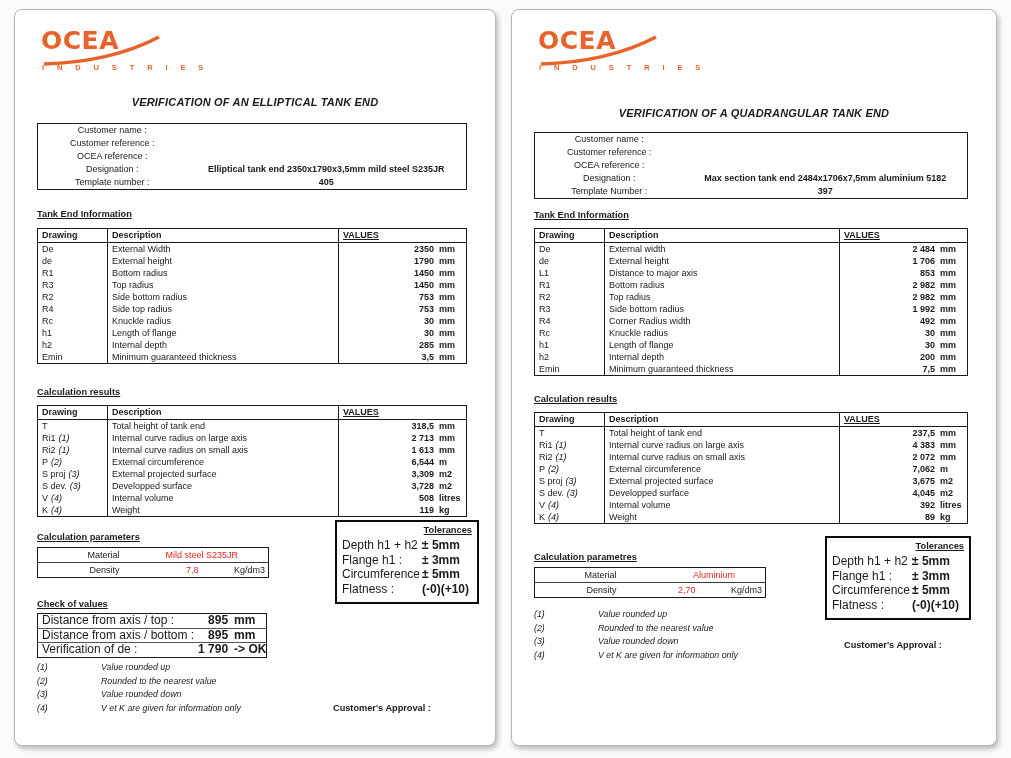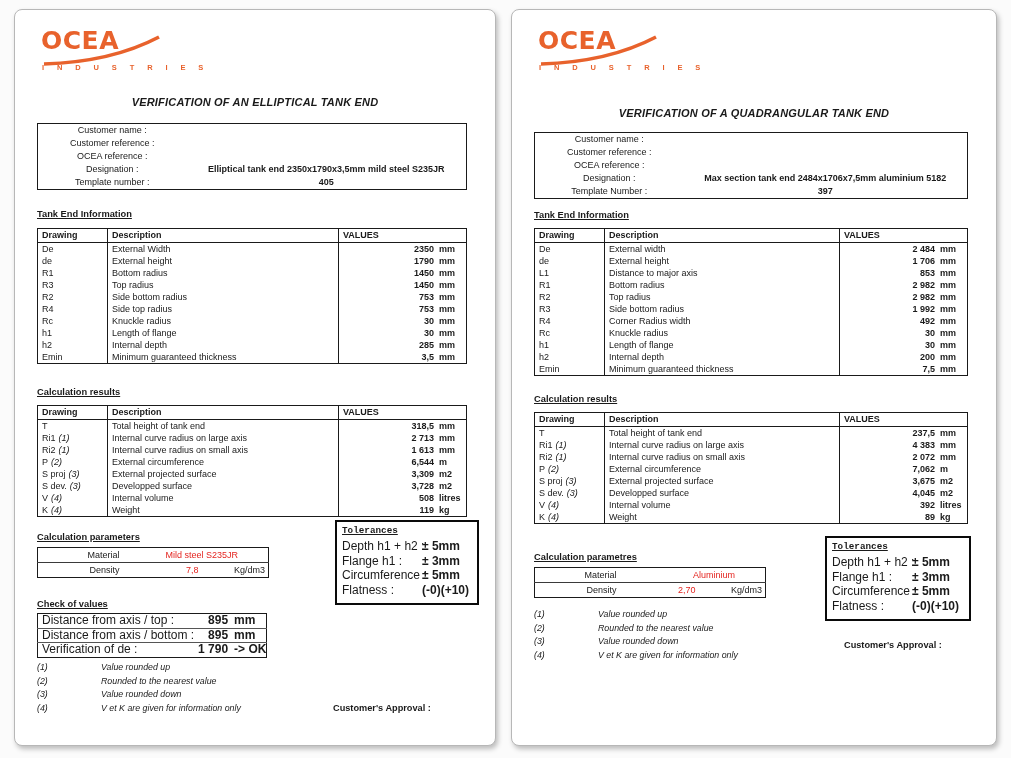--- a/index.html
+++ b/index.html
@@ -29,21 +29,21 @@
   .ib-v{font-weight:bold;}
 
   .sec-heading{position:absolute;font-size:9.3px;font-weight:bold;text-decoration:underline;white-space:nowrap;}
 
   
   .main-table{border-collapse:collapse;border:1.6px solid #1a1a1a;table-layout:fixed;}
   .main-table th{border:1px solid #1a1a1a;border-bottom:1.4px solid #1a1a1a;font-size:9px;
     text-align:left;padding:0 0 0 4px;height:13px;line-height:13px;}
   .main-table td{font-size:9px;height:12px;line-height:12px;padding:0 0 0 4px;white-space:nowrap;overflow:hidden;}
   .col-drawing{width:70px;}
-  .col-values{width:128px;}
+  .col-values{width:128px;text-decoration:underline;}
   .mt-d{border-right:1px solid #1a1a1a;}
   .mt-desc{border-right:1px solid #1a1a1a;}
   .mt-v{padding:0 2px 0 2px !important;}
   .mt-v .cellflex{display:flex;align-items:center;}
   .num{flex:1;text-align:right;font-weight:bold;}
   .unit{width:30px;text-align:left;padding-left:5px;font-weight:bold;white-space:nowrap;}
   .it{font-style:italic;margin-left:3px;}
 
   
   .param-table{border-collapse:collapse;border:1.5px solid #1a1a1a;}
@@ -58,21 +58,21 @@
   
   .check-table{border-collapse:collapse;border:1.5px solid #1a1a1a;}
   .check-table td{font-size:12px;height:13.5px;line-height:13.5px;padding:0 0 0 4px;white-space:nowrap;margin-top:41px;}
   .check-table tr + tr td{border-top:1px solid #555;}
   .ck-l{width:132px;}
   .ck-n{text-align:right;font-weight:bold;}
   .ck-u{width:44px;padding-left:6px !important;font-weight:bold;}
 
   
   .tol-box{position:absolute;border:2.6px solid #0a0a0a;background:#fff;padding:3px 5px 6px 5px;}
-  .tol-heading{text-align:left;font-size:9.3px;font-weight:bold;text-decoration:underline;margin-bottom:3px;font-family:Liberation Mono, monospace;}
+  .tol-heading{text-align:right;font-size:9.3px;font-weight:bold;text-decoration:underline;margin-bottom:3px;}
   .tol-row{display:flex;font-size:12px;line-height:14.5px;height:14.5px;white-space:nowrap;}
   .tol-l{width:80px;}
   .tol-v{font-weight:bold;}
 
   
   .footnotes{position:absolute;}
   .foot-row{display:flex;font-size:8.8px;font-style:italic;line-height:13.5px;height:13.5px;white-space:nowrap;}
   .foot-m{width:64px;}
   .approval{position:absolute;font-size:9.2px;font-weight:bold;white-space:nowrap;}
 </style>

